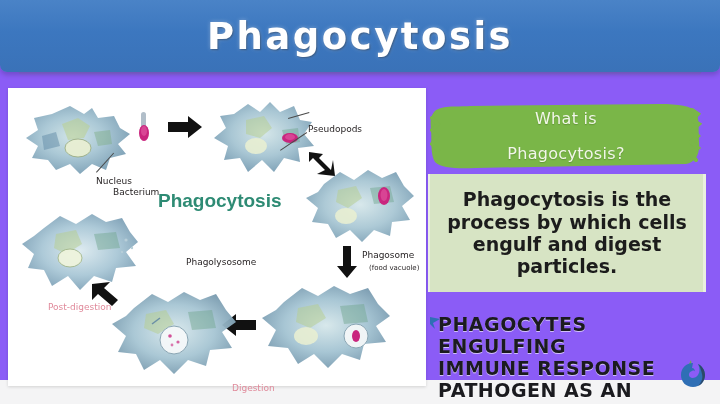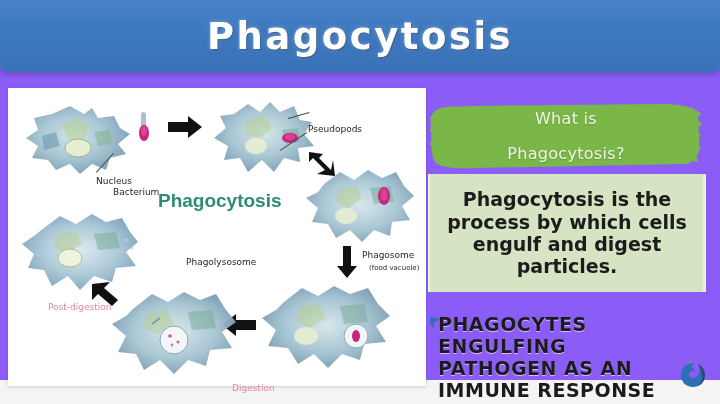--- a/index.html
+++ b/index.html
@@ -329,22 +329,22 @@
     <div class="def-text">Phagocytosis is the process by which cells engulf and digest particles.</div>
   </div>
 
   <div class="caption-block">
     <div class="caption-marker">
       <svg width="10" height="12" viewBox="0 0 10 12">
         <path d="M0 0 L10 2 L3 6 L5 12 L0 7 Z" fill="#2f6fb5"></path>
       </svg>
     </div>
     <div class="caption-text">PHAGOCYTES ENGULFING</div>
+    <div class="caption-text">IMMUNE RESPONSE</div>
     <div class="caption-text">PATHOGEN AS AN</div>
-    <div class="caption-text">IMMUNE RESPONSE</div>
   </div>
 
   <div class="brand-logo">
     <svg width="30" height="30" viewBox="0 0 30 30">
       <path d="M13 2 C10 7, 9 12, 10 16 C12 12, 14 7, 13 2 Z" fill="#6cb33f"></path>
       <path d="M15 5 C8 5, 3 10, 3 17 C3 24, 8 29, 15 29 C22 29, 27 24, 27 17
                C27 12, 24 8, 20 6 C22 10, 22 14, 20 17 C18 20, 14 21, 12 19
                C10 17, 11 14, 14 13 C16 12, 17 13, 17 14 C17 12, 16 10, 14 10 Z" fill="#2f6fb5"></path>
       <path d="M20 6 C24 8, 27 12, 27 17 C27 22, 24 26, 20 28 C24 24, 25 20, 24 16
                C23 12, 22 8, 20 6 Z" fill="#2c3e50" opacity=".75"></path>

